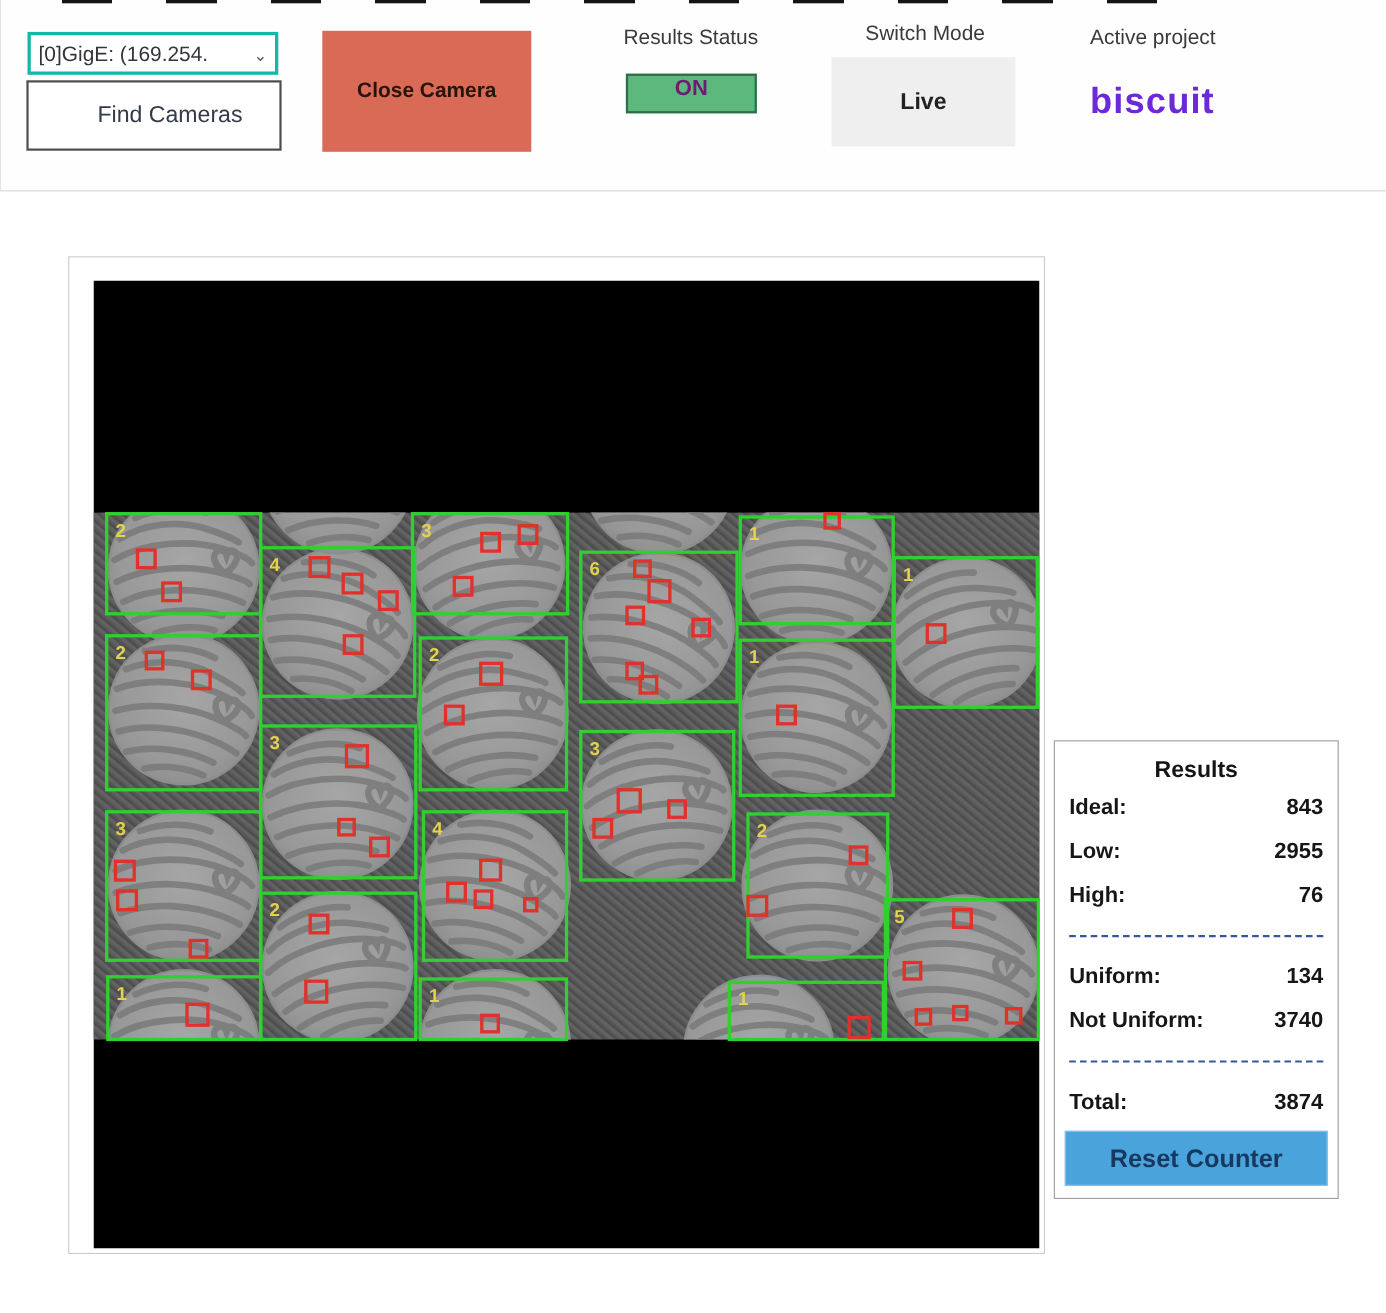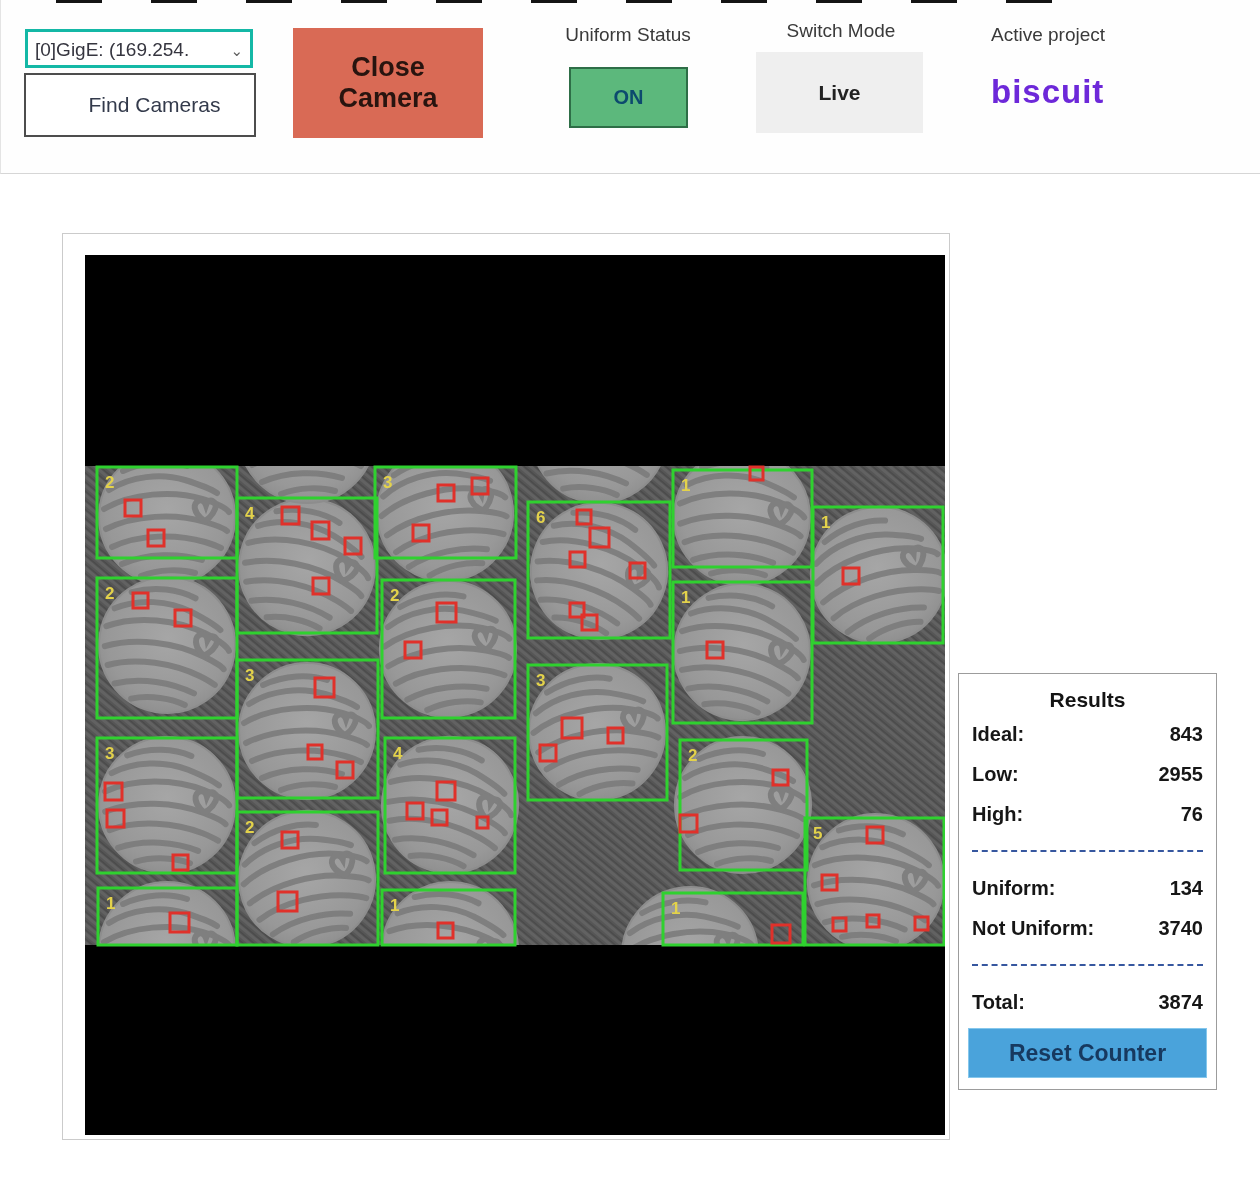--- a/index.html
+++ b/index.html
@@ -33,30 +33,30 @@
   }
   .btn-find {
     position:absolute; left:23px; top:73px; width:232px; height:64px;
     background:#fff; border:2px solid #4d4d4d;
     font-size:21px; color:#333a4b; font-family:inherit;
     display:flex; align-items:center; justify-content:center;padding-left:35px;
   }
   .btn-close {
     position:absolute; left:292px; top:28px; width:190px; height:110px;
     background:#d96a55; border:none;
-    font-size:27px; font-weight:bold; color:#28140f; font-family:inherit;
+    font-size:19px; font-weight:bold; color:#28140f; font-family:inherit;
     display:flex; align-items:center; justify-content:center;
   }
   .hdr-label { position:absolute; font-size:19px; color:#3a3a3a; }
   .lbl-cam-status { left:547px; top:24px; width:160px; text-align:center; }
   .badge-on {
-    position:absolute; left:568px; top:67px; width:119px; height:61px;
+    position:absolute; left:568px; top:67px; width:119px; height:36px;
     background:#5cb87c; border:2px solid #2e6e47;
-    color:#0c4a6e; font-weight:bold; font-size:20px;
-    display:flex; align-items:center; justify-content:center;
+    color:#701a75; font-weight:bold; font-size:20px;
+    display:flex; align-items:flex-start; justify-content:center;
   }
   .lbl-switch { left:758px; top:20px; width:164px; text-align:center; }
   .btn-live {
     position:absolute; left:755px; top:52px; width:167px; height:81px;
     background:#efefef; border:none;
     font-size:21px; font-weight:bold; color:#222; font-family:inherit;
     display:flex; align-items:center; justify-content:center;
   }
   .lbl-proj { left:990px; top:24px; }
   .txt-proj {
@@ -104,21 +104,21 @@
   </div>
 
   <button class="btn-find">
     <span>Find Cameras</span>
   </button>
 
   <button class="btn-close">
     <span>Close Camera</span>
   </button>
 
-  <div class="hdr-label lbl-cam-status">Uniform Status</div>
+  <div class="hdr-label lbl-cam-status">Results Status</div>
   <div class="badge-on">
     <span>ON</span>
   </div>
 
   <div class="hdr-label lbl-switch">Switch Mode</div>
   <button class="btn-live">
     <span>Live</span>
   </button>
 
   <div class="hdr-label lbl-proj">Active project</div>

